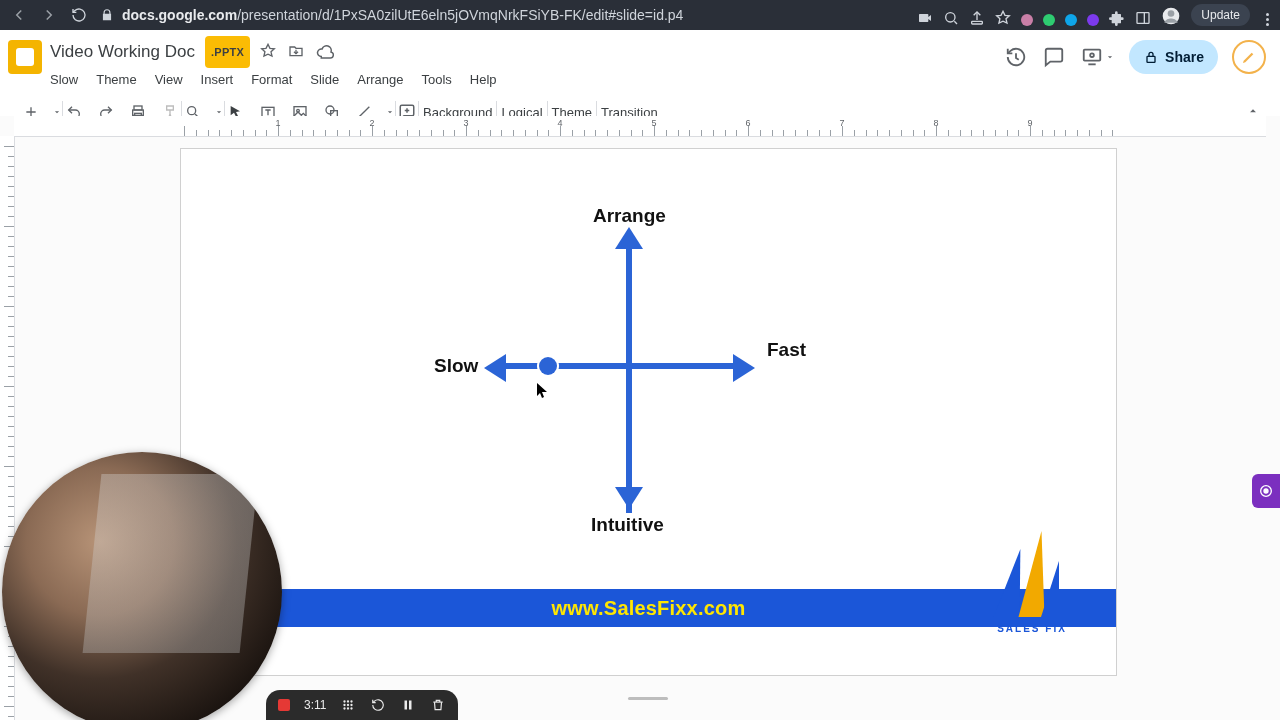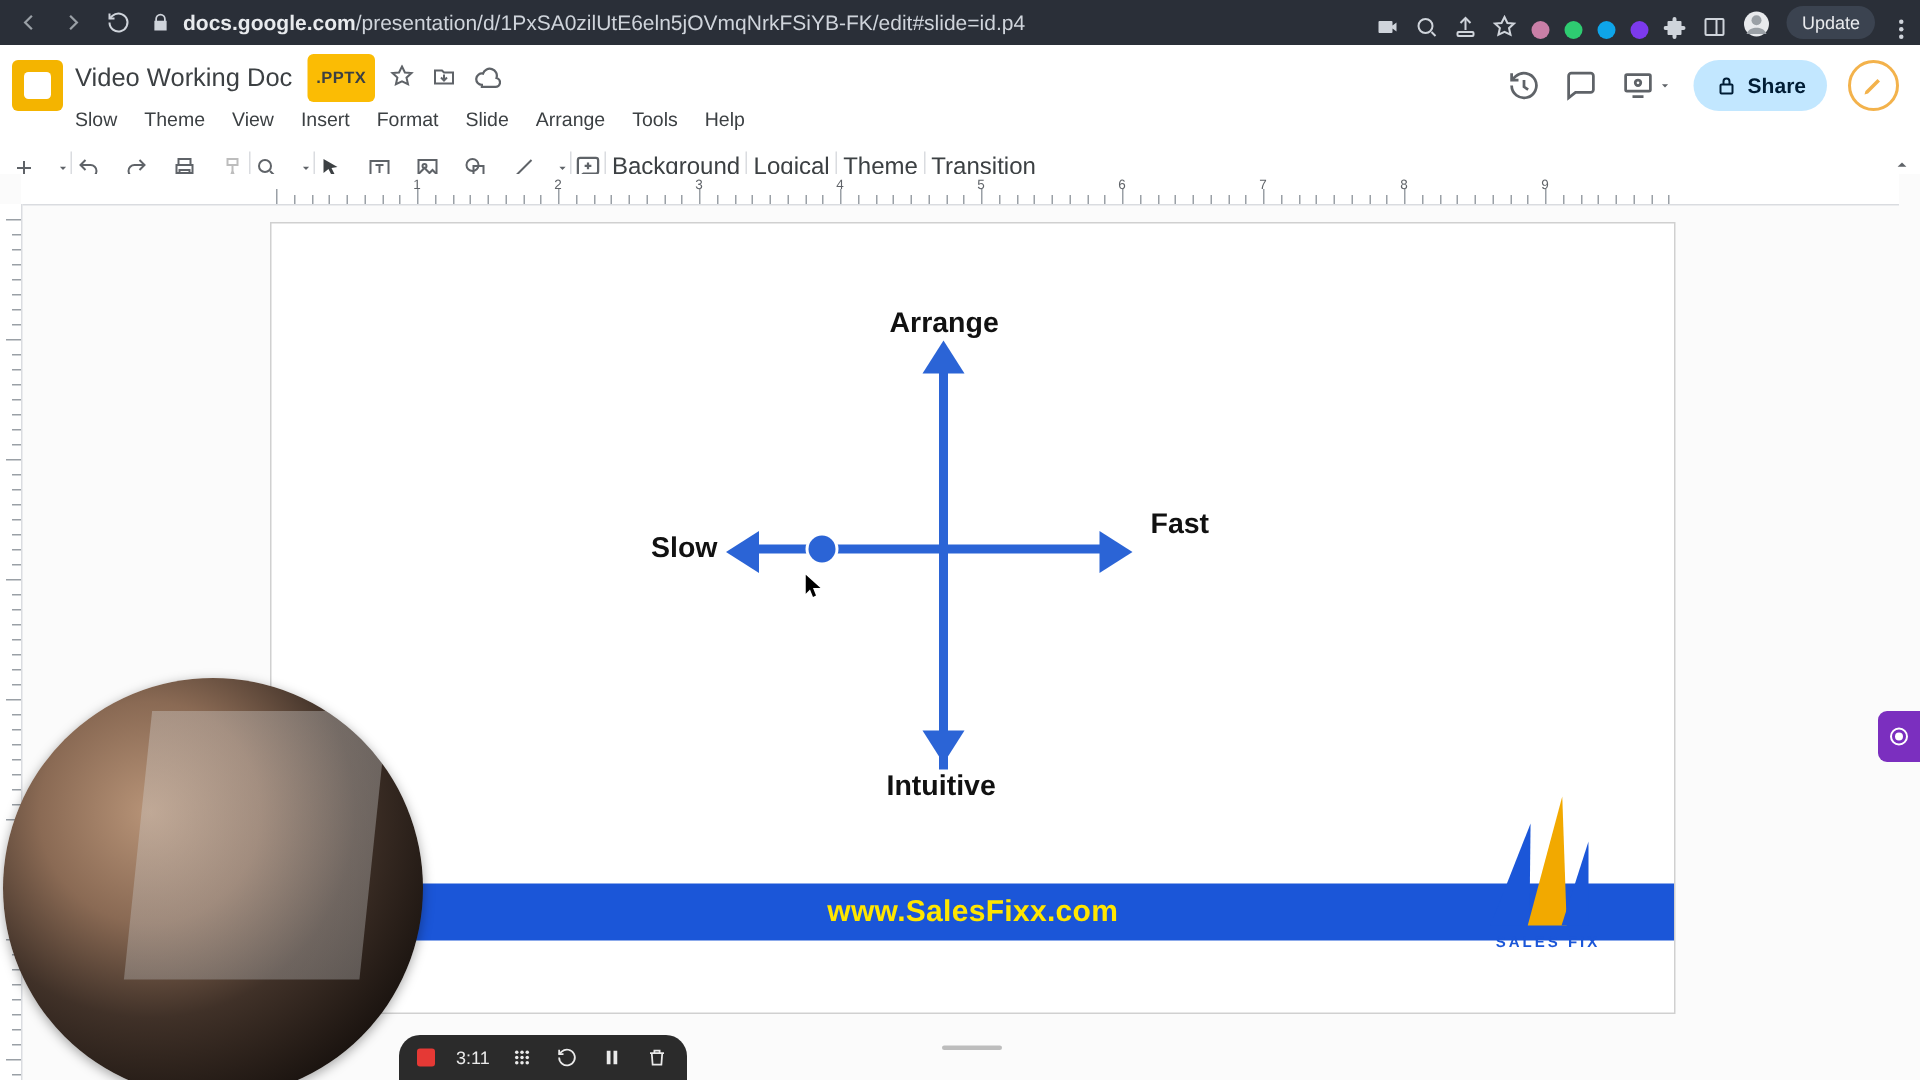--- a/index.html
+++ b/index.html
@@ -50,21 +50,21 @@
   .menus{display:flex;gap:18px;font-size:13px;color:#3c4043;margin-top:4px;}
   .menus span{cursor:default;}
   .right-actions{position:absolute;right:14px;top:10px;display:flex;align-items:center;gap:14px;}
   .righticons{display:flex;gap:16px;align-items:center;color:#5f6368;}
   .slideshow{border:1px solid var(--pill-border);border-radius:20px;height:34px;display:flex;align-items:center;font-size:14px;color:#3c4043;padding:0 14px;}
   .slideshow-dd{border:1px solid var(--pill-border);border-left:none;border-radius:0 20px 20px 0;height:34px;display:flex;align-items:center;padding:0 8px;color:#5f6368;margin-left:-14px;}
   .share{background:var(--share-bg);color:var(--share-fg);border-radius:20px;height:34px;display:flex;align-items:center;font-size:14px;font-weight:600;padding:0 14px;gap:6px;}
   .avatar-pen{width:30px;height:30px;border-radius:50%;background:#fff;border:2px solid #f3b24b;display:flex;align-items:center;justify-content:center;}
 
   
-  .toolbar{display:flex;align-items:center;height:38px;border-bottom:1px solid var(--border);padding:0 5px;font-size:16px;color:#3c4043;margin-top:6px;}
+  .toolbar{display:flex;align-items:center;height:38px;border-bottom:1px solid var(--border);padding:0 20px;font-size:13px;color:#3c4043;margin-top:6px;}
   .toolbar .grp{display:flex;align-items:center;gap:10px;}
   .sep{width:1px;height:22px;background:var(--border);}
   .tbtn{display:inline-flex;align-items:center;justify-content:center;min-width:22px;height:22px;color:#5f6368;}
   .tbtn.text{color:#3c4043;min-width:auto;padding:0 4px;}
   .chev{display:inline-flex;align-items:center;}
   .collapse{margin-left:auto;color:#5f6368;}
 
   
   .stage{position:absolute;left:0;right:0;top:116px;bottom:0;background:#fbfbfb;}
   .hruler{position:absolute;left:14px;right:14px;top:0;height:20px;border-bottom:1px solid var(--border);background:#fff;}

